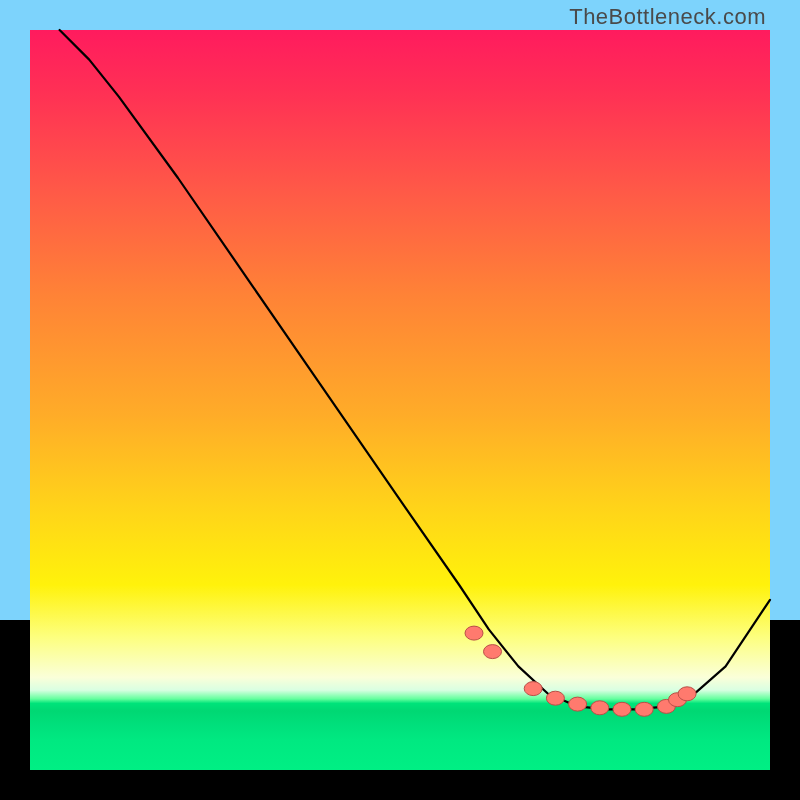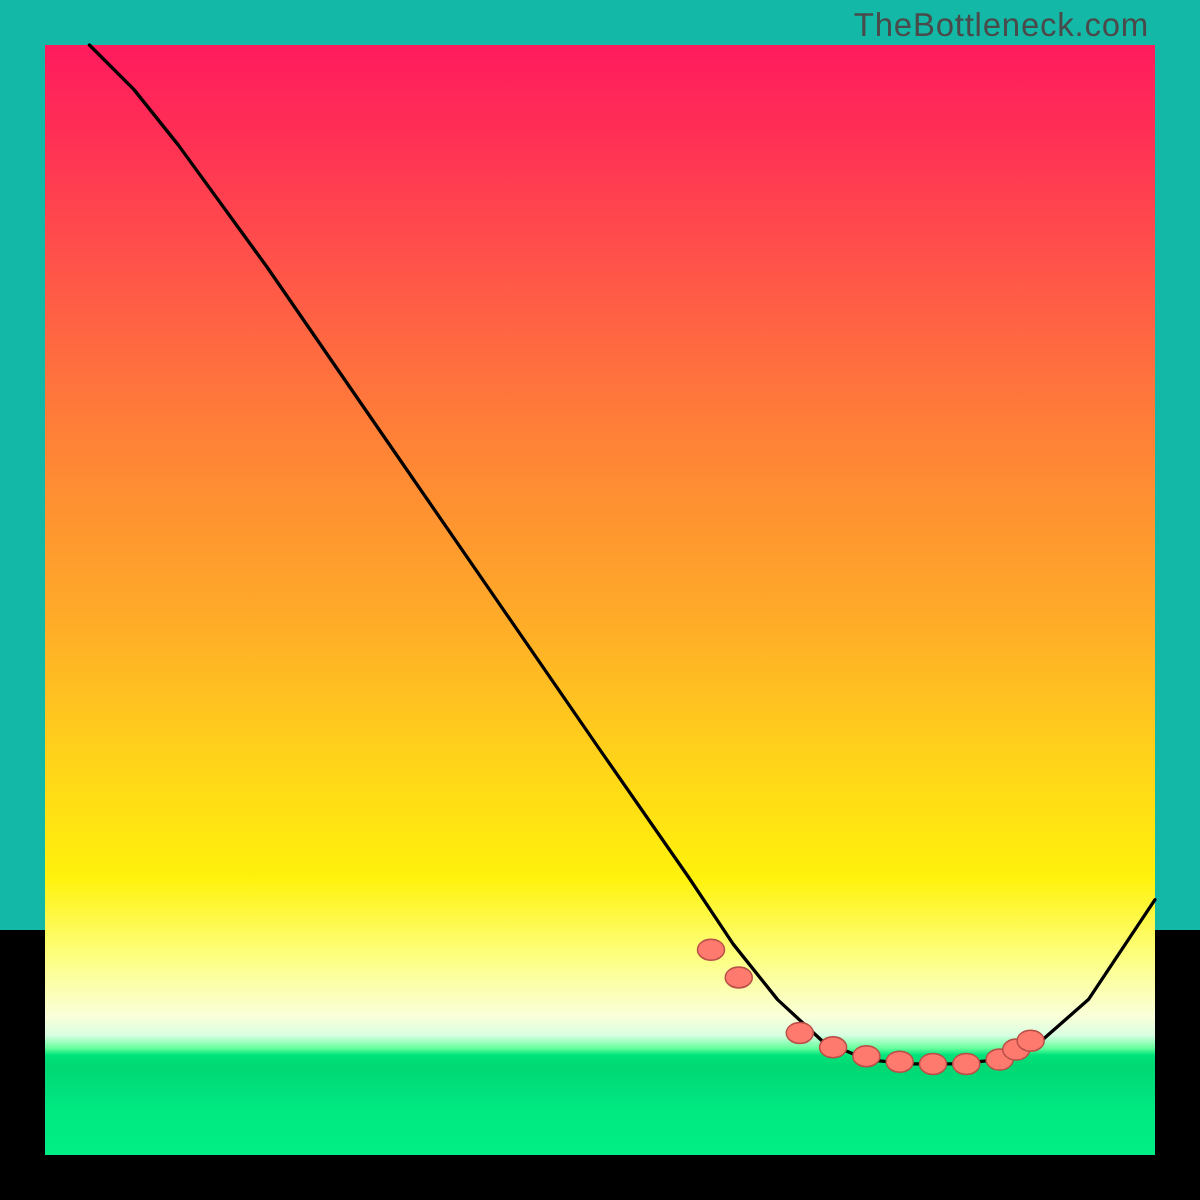--- a/index.html
+++ b/index.html
@@ -10,21 +10,21 @@
     background: #000;
     overflow: hidden;
     font-family: Arial, Helvetica, sans-serif;
   }
   .frame {
     position: absolute;
     left: 0;
     top: 0;
     width: 800px;
     height: 620px;
-    background: #14b8a6;
+    background: #7dd3fc;
   }
   .plot {
     position: absolute;
     left: 30px;
     top: 30px;
     width: 740px;
     height: 740px;
     
     background: linear-gradient(
       to bottom,

